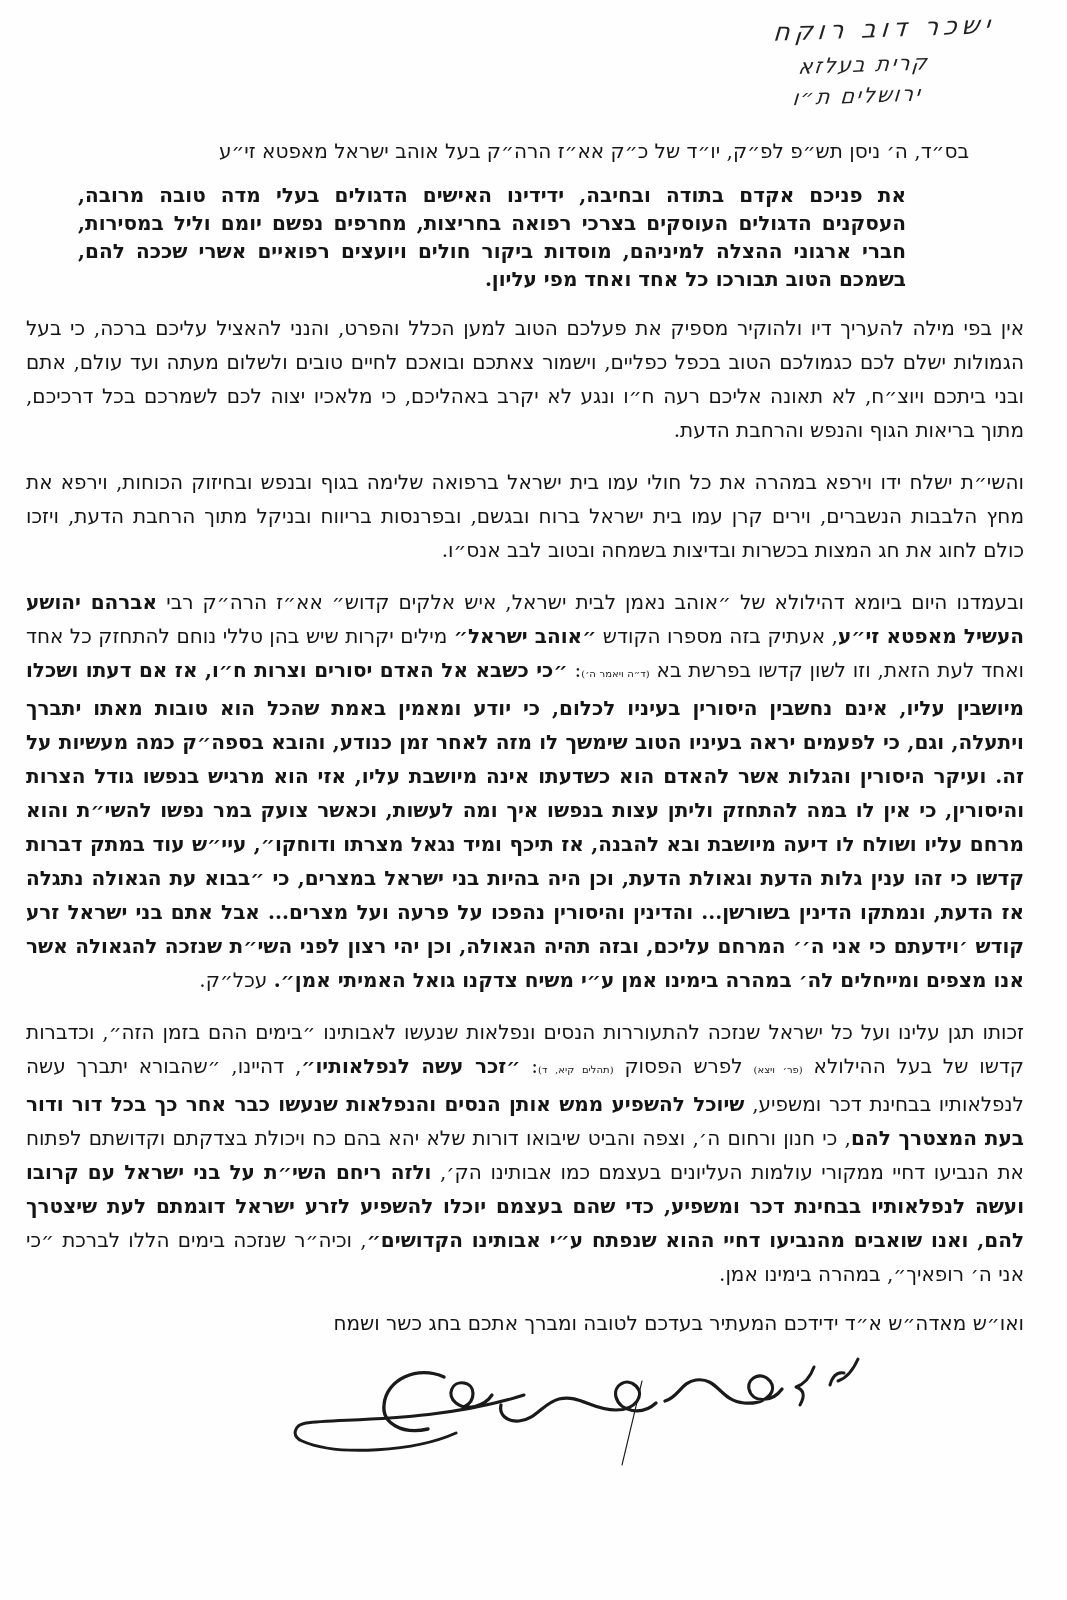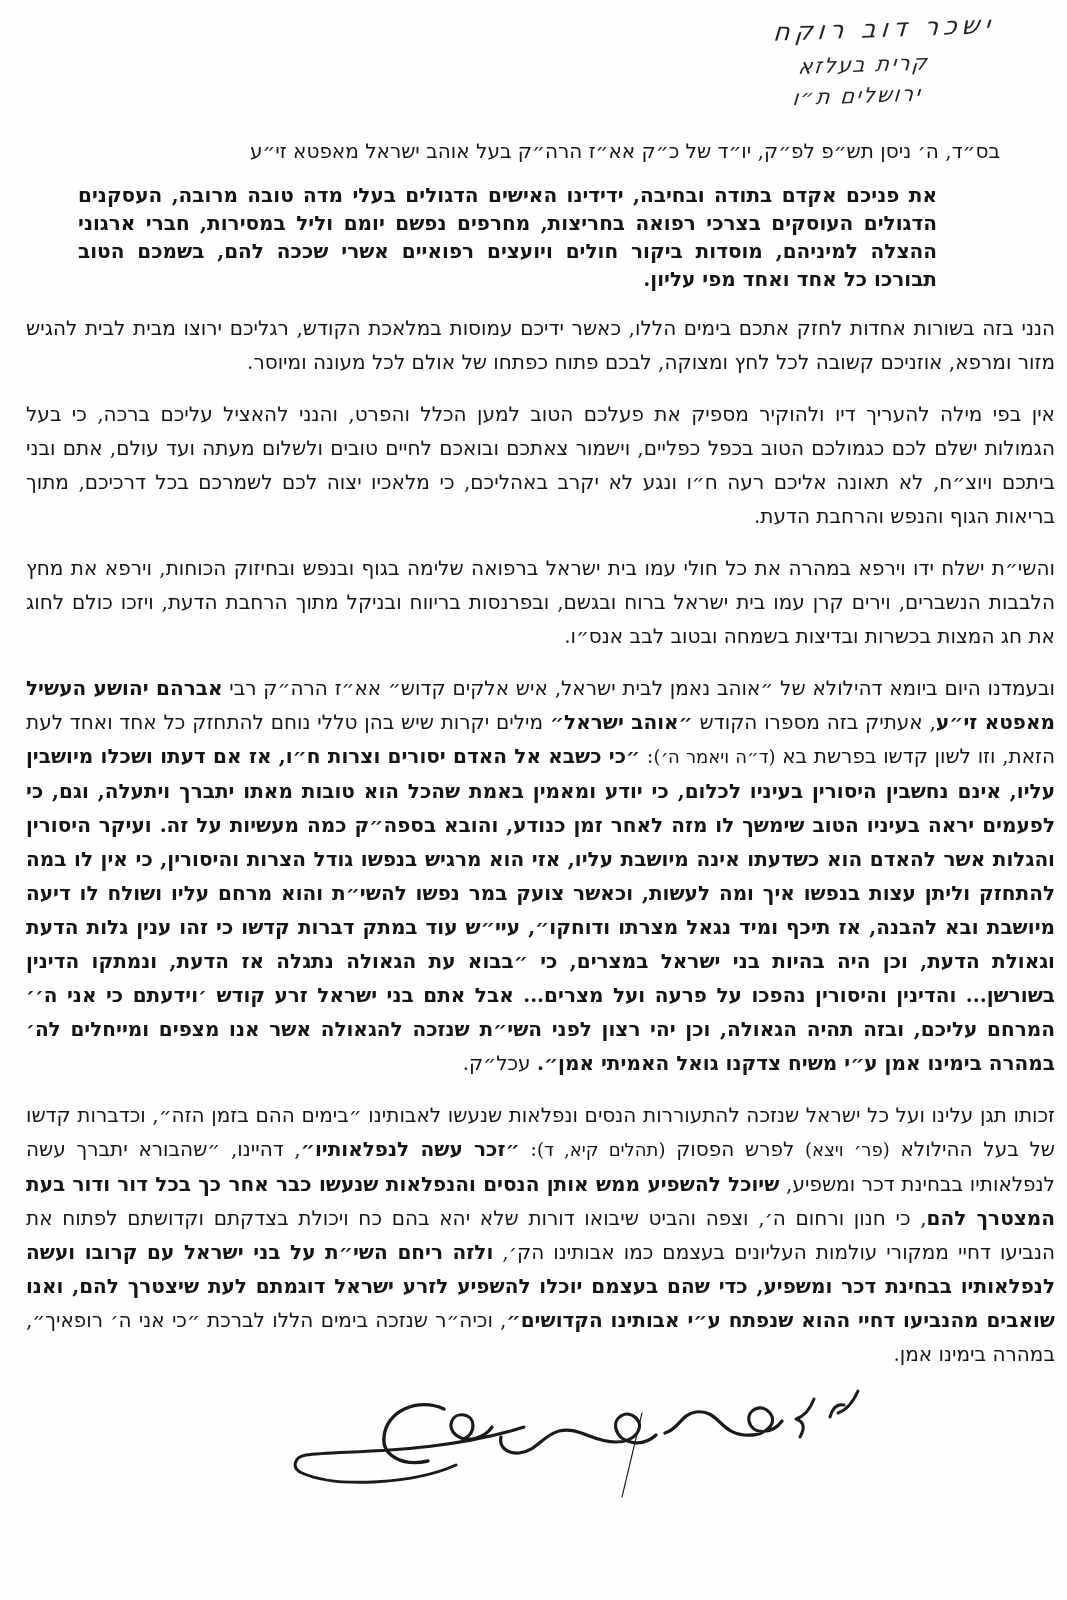--- a/index.html
+++ b/index.html
@@ -21,21 +21,21 @@
     text-align:center;
     font-family:"DejaVu Sans",sans-serif;
     font-style:italic;
     transform:rotate(-2deg) skewX(-8deg);
     color:#222;
   }
   .lh-1{font-size:25px;letter-spacing:5px;}
   .lh-2{font-size:21px;letter-spacing:2px;margin-top:9px;padding-right:34px;}
   .lh-3{font-size:21px;letter-spacing:2px;margin-top:7px;padding-right:40px;}
 
-  .content{padding:136px 12px 0 26px;}
+  .content{padding:136px 43px 0 26px;}
 
   .date-line{
     font-size:20px;
     line-height:30px;
     text-indent:55px;
     text-align:right;
   }
 
   .para{
     margin:18px 0 0 0;
@@ -43,21 +43,21 @@
     line-height:34px;
     text-align:justify;
   }
   .para.greeting{
     margin:15px 118px 0 52px;
     font-weight:700;
     line-height:28px;
   }
   .seg-bold{font-weight:700;}
   .seg-regular{font-weight:400;}
-  .seg-small{font-size:18px;}
+  .seg-small{font-size:10px;}
 
   .closing-line{
     margin-top:16px;
     font-size:20px;
     line-height:32px;
     text-align:right;
   }
 
   .signature-wrap{
     position:relative;
@@ -77,27 +77,27 @@
     <div class="lh-1">ישכר דוב רוקח</div>
     <div class="lh-2">קרית בעלזא</div>
     <div class="lh-3">ירושלים ת״ו</div>
   </div>
 
   <div class="content">
     <div class="date-line">בס״ד, ה׳ ניסן תש״פ לפ״ק, יו״ד של כ״ק אא״ז הרה״ק בעל אוהב ישראל מאפטא זי״ע</div>
 
     <section>
         <p class="para greeting"><span class="seg-bold">את פניכם אקדם בתודה ובחיבה, ידידינו האישים הדגולים בעלי מדה טובה מרובה, העסקנים הדגולים העוסקים בצרכי רפואה בחריצות, מחרפים נפשם יומם וליל במסירות, חברי ארגוני ההצלה למיניהם, מוסדות ביקור חולים ויועצים רפואיים אשרי שככה להם, בשמכם הטוב תבורכו כל אחד ואחד מפי עליון.</span></p>
-        <p class="para "><span class="seg-regular">הנני בזה בשורות אחדות לחזק אתכם בימים הללו, כאשר ידיכם עמוסות במלאכת הקודש, רגליכם ירוצו מבית לבית להגיש מזור ומרפא, אוזניכם קשובה לכל לחץ ומצוקה, לבכם פתוח כפתחו של אולם לכל מעונה ומיוסר.</span></p>
         <p class="para "><span class="seg-regular">אין בפי מילה להעריך דיו ולהוקיר מספיק את פעלכם הטוב למען הכלל והפרט, והנני להאציל עליכם ברכה, כי בעל הגמולות ישלם לכם כגמולכם הטוב בכפל כפליים, וישמור צאתכם ובואכם לחיים טובים ולשלום מעתה ועד עולם, אתם ובני ביתכם ויוצ״ח, לא תאונה אליכם רעה ח״ו ונגע לא יקרב באהליכם, כי מלאכיו יצוה לכם לשמרכם בכל דרכיכם, מתוך בריאות הגוף והנפש והרחבת הדעת.</span></p>
         <p class="para "><span class="seg-regular">והשי״ת ישלח ידו וירפא במהרה את כל חולי עמו בית ישראל ברפואה שלימה בגוף ובנפש ובחיזוק הכוחות, וירפא את מחץ הלבבות הנשברים, וירים קרן עמו בית ישראל ברוח ובגשם, ובפרנסות בריווח ובניקל מתוך הרחבת הדעת, ויזכו כולם לחוג את חג המצות בכשרות ובדיצות בשמחה ובטוב לבב אנס״ו.</span></p>
         <p class="para "><span class="seg-regular">ובעמדנו היום ביומא דהילולא של ״אוהב נאמן לבית ישראל, איש אלקים קדוש״ אא״ז הרה״ק רבי </span><span class="seg-bold">אברהם יהושע העשיל מאפטא זי״ע</span><span class="seg-regular">, אעתיק בזה מספרו הקודש </span><span class="seg-bold">״אוהב ישראל״</span><span class="seg-regular"> מילים יקרות שיש בהן טללי נוחם להתחזק כל אחד ואחד לעת הזאת, וזו לשון קדשו בפרשת בא </span><span class="seg-small">(ד״ה ויאמר ה׳)</span><span class="seg-regular">: </span><span class="seg-bold">״כי כשבא אל האדם יסורים וצרות ח״ו, אז אם דעתו ושכלו מיושבין עליו, אינם נחשבין היסורין בעיניו לכלום, כי יודע ומאמין באמת שהכל הוא טובות מאתו יתברך ויתעלה, וגם, כי לפעמים יראה בעיניו הטוב שימשך לו מזה לאחר זמן כנודע, והובא בספה״ק כמה מעשיות על זה. ועיקר היסורין והגלות אשר להאדם הוא כשדעתו אינה מיושבת עליו, אזי הוא מרגיש בנפשו גודל הצרות והיסורין, כי אין לו במה להתחזק וליתן עצות בנפשו איך ומה לעשות, וכאשר צועק במר נפשו להשי״ת והוא מרחם עליו ושולח לו דיעה מיושבת ובא להבנה, אז תיכף ומיד נגאל מצרתו ודוחקו״, עיי״ש עוד במתק דברות קדשו כי זהו ענין גלות הדעת וגאולת הדעת, וכן היה בהיות בני ישראל במצרים, כי ״בבוא עת הגאולה נתגלה אז הדעת, ונמתקו הדינין בשורשן... והדינין והיסורין נהפכו על פרעה ועל מצרים... אבל אתם בני ישראל זרע קודש ׳וידעתם כי אני ה׳׳ המרחם עליכם, ובזה תהיה הגאולה, וכן יהי רצון לפני השי״ת שנזכה להגאולה אשר אנו מצפים ומייחלים לה׳ במהרה בימינו אמן ע״י משיח צדקנו גואל האמיתי אמן״.</span><span class="seg-regular"> עכל״ק.</span></p>
         <p class="para "><span class="seg-regular">זכותו תגן עלינו ועל כל ישראל שנזכה להתעוררות הנסים ונפלאות שנעשו לאבותינו ״בימים ההם בזמן הזה״, וכדברות קדשו של בעל ההילולא </span><span class="seg-small">(פר׳ ויצא)</span><span class="seg-regular"> לפרש הפסוק </span><span class="seg-small">(תהלים קיא, ד)</span><span class="seg-regular">: </span><span class="seg-bold">״זכר עשה לנפלאותיו״</span><span class="seg-regular">, דהיינו, ״שהבורא יתברך עשה לנפלאותיו בבחינת דכר ומשפיע, </span><span class="seg-bold">שיוכל להשפיע ממש אותן הנסים והנפלאות שנעשו כבר אחר כך בכל דור ודור בעת המצטרך להם</span><span class="seg-regular">, כי חנון ורחום ה׳, וצפה והביט שיבואו דורות שלא יהא בהם כח ויכולת בצדקתם וקדושתם לפתוח את הנביעו דחיי ממקורי עולמות העליונים בעצמם כמו אבותינו הק׳, </span><span class="seg-bold">ולזה ריחם השי״ת על בני ישראל עם קרובו ועשה לנפלאותיו בבחינת דכר ומשפיע, כדי שהם בעצמם יוכלו להשפיע לזרע ישראל דוגמתם לעת שיצטרך להם, ואנו שואבים מהנביעו דחיי ההוא שנפתח ע״י אבותינו הקדושים״</span><span class="seg-regular">, וכיה״ר שנזכה בימים הללו לברכת ״כי אני ה׳ רופאיך״, במהרה בימינו אמן.</span></p>
       </section>
 
+    <div class="closing-line">ואו״ש מאדה״ש א״ד ידידכם המעתיר בעדכם לטובה ומברך אתכם בחג כשר ושמח</div>
 
     <div class="signature-wrap">
       <svg width="700" height="126" viewBox="0 0 700 126" fill="none" stroke="#1a1a1a" stroke-linecap="round" stroke-linejoin="round">
 
         <path d="M664 18 q-8 18 -20 22" stroke-width="3"></path>
         <path d="M636 44 q4 -14 14 -12" stroke-width="3"></path>
         <path d="M620 26 q-6 16 -18 20 q12 4 4 18" stroke-width="3"></path>
 
         <path d="M588 48 c-10 14 -30 14 -33 0 c-2 -12 13 -18 21 -8 c8 10 -4 24 -26 22 c-24 -2 -26 -26 -48 -23 c-15 2 -17 17 -31 21" stroke-width="3.2"></path>
         <path d="M462 62 c-14 13 -36 9 -40 -6 c-3 -12 11 -20 20 -11 c9 9 0 24 -20 24 c-24 0 -37 -16 -57 -11 c-16 4 -22 20 -40 22 c-13 1 -20 -7 -18 -16" stroke-width="3.2"></path>

